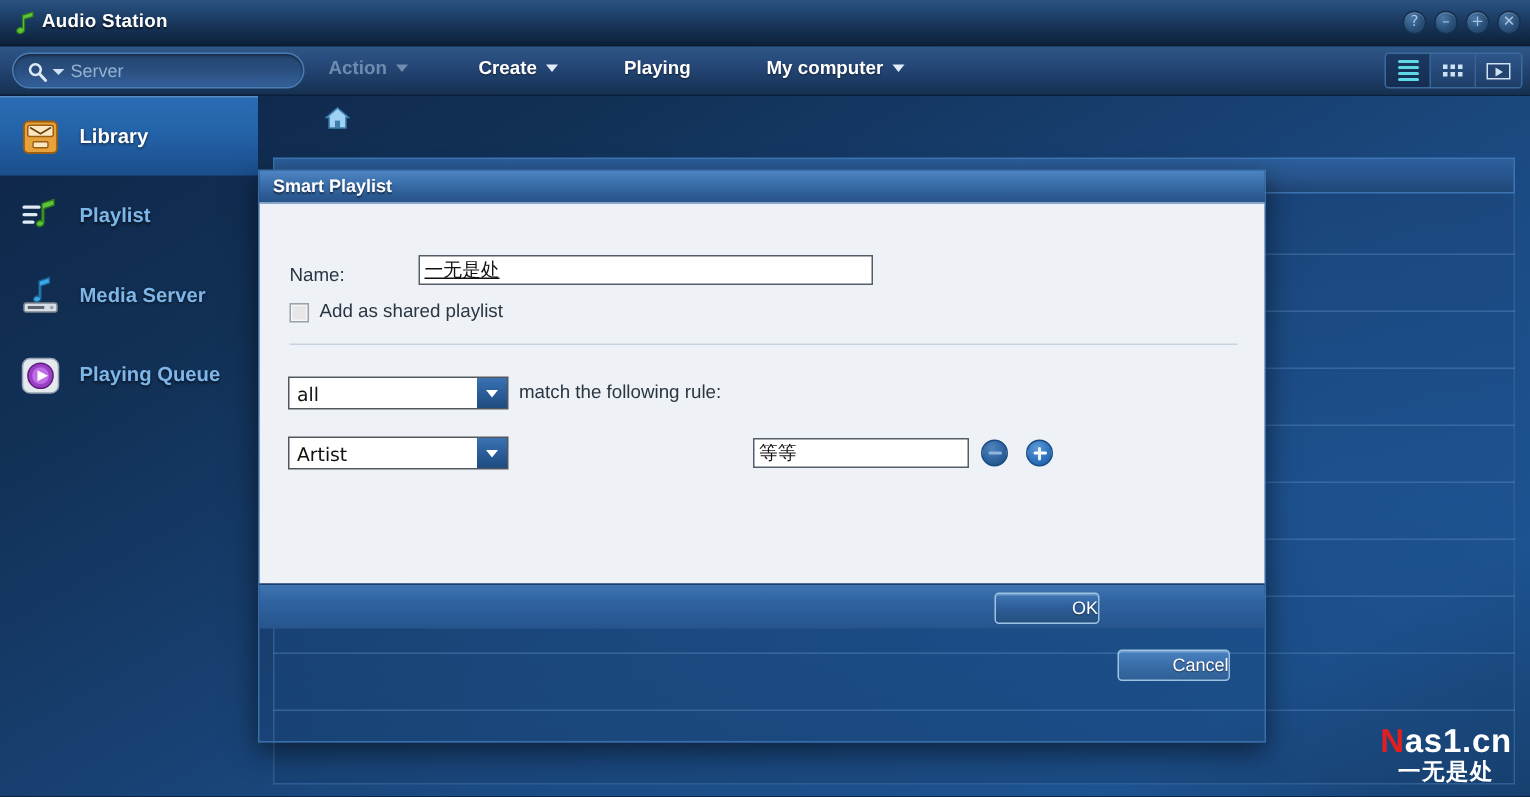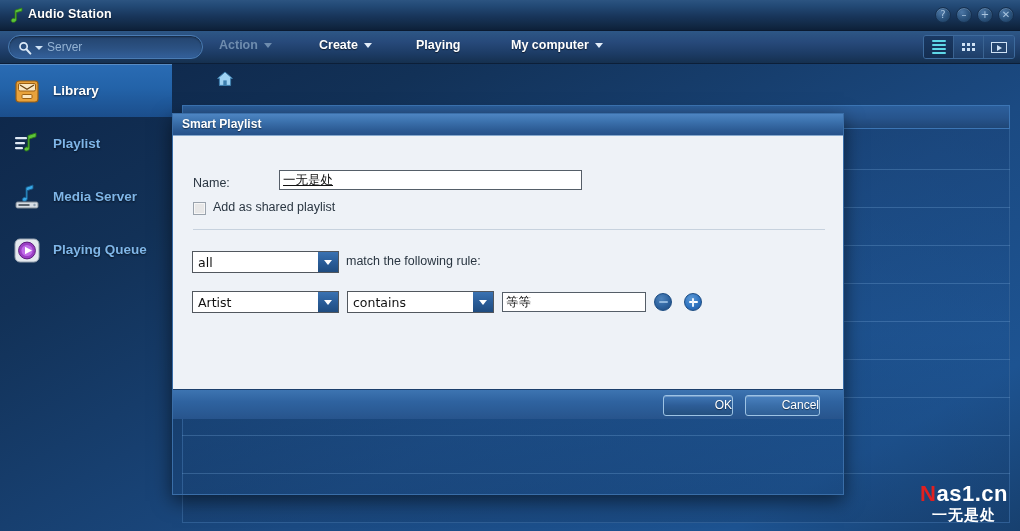--- a/index.html
+++ b/index.html
@@ -413,38 +413,34 @@
       <div class="sel" style="left:19px; top:115px; width:147px;">
         <span class="v">all</span>
         <span class="btn"></span>
       </div>
       <span class="lbl" style="left:173px; top:118px;">match the following rule:</span>
 
       <div class="sel" style="left:19px; top:155px; width:147px;">
         <span class="v">Artist</span>
         <span class="btn"></span>
       </div>
-      <div class="sel" style="left:174px; top:155px; width:147px;">
-        <span class="v">contains</span>
-        <span class="btn"></span>
-      </div>
       <span class="txtin" style="left:329px; top:156px; width:144px; height:20px;">等等</span>
 
       <span class="rbtn minus" style="left:481px; top:157px;">
         <i class="h"></i>
       </span>
       <span class="rbtn plus" style="left:511px; top:157px;">
         <i class="h"></i>
           <i class="v"></i>
       </span>
     </div>
 
     <div id="dlg-foot">
       <span class="fbtn primary" style="left:490px; width:70px;">OK</span>
-      <span class="fbtn secondary" style="left:572px; width:75px;">Cancel</span>
+      <span class="fbtn secondary" style="left:572px; width:75px;margin-top:38px;">Cancel</span>
     </div>
   </div>
 
   <div id="wm">
     <div class="l1"><b>N</b><span>as1.cn</span></div>
     <div class="l2">一无是处</div>
   </div>
 
 </div>
 

